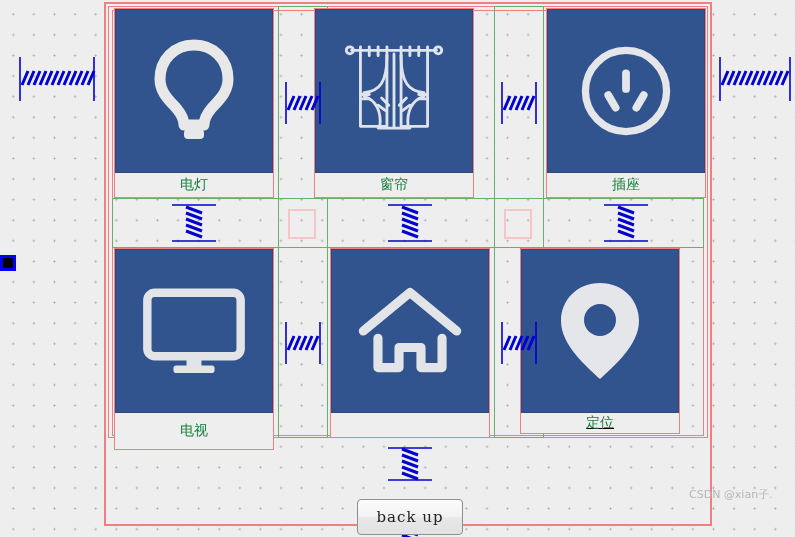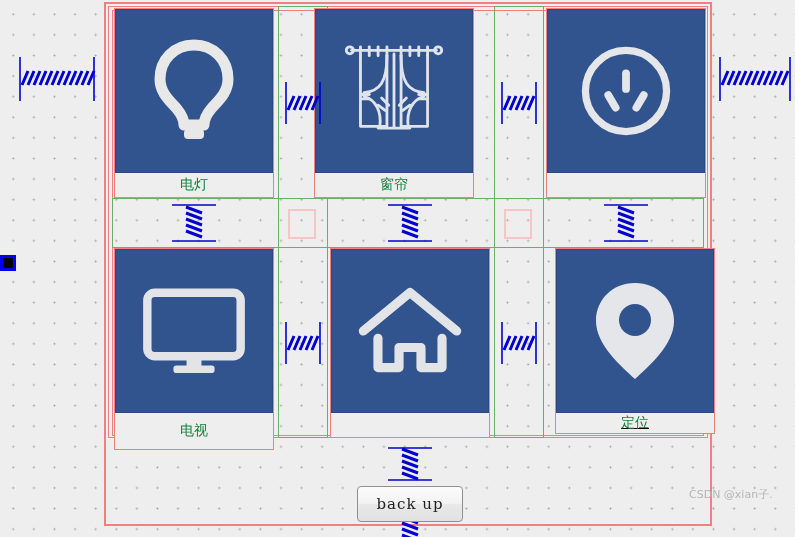--- a/index.html
+++ b/index.html
@@ -180,20 +180,21 @@
     <div class="tile-img" style="height:164px;">
       <svg width="104" height="104" viewBox="0 0 100 100" aria-hidden="true">
         <circle cx="50" cy="50" r="39" fill="none" stroke="#e4e6ea" stroke-width="7"></circle>
         <g stroke="#e4e6ea" stroke-width="7.5" stroke-linecap="round">
           <line x1="50" y1="33" x2="50" y2="48"></line>
           <line x1="33" y1="54" x2="40" y2="66"></line>
           <line x1="67" y1="54" x2="60" y2="66"></line>
         </g>
       </svg>
     </div>
+    <div class="tile-label">插座</div>
   </div>
 
   <div class="tile" style="left:114px; top:248px; width:160px; height:202px;">
     <div class="tile-img" style="height:164px;">
       <svg width="112" height="92" viewBox="0 0 120 98" aria-hidden="true">
         <rect x="10" y="8" width="100" height="68" rx="8" ry="8" fill="none" stroke="#e2e4e8" stroke-width="9"></rect>
         <rect x="52" y="76" width="16" height="12" fill="#e2e4e8"></rect>
         <rect x="38" y="86" width="44" height="8" rx="3" fill="#e2e4e8"></rect>
       </svg>
     </div>
@@ -204,21 +205,21 @@
     <div class="tile-img" style="height:164px;">
       <svg width="108" height="96" viewBox="0 0 118 104" aria-hidden="true">
         <g fill="none" stroke="#e2e4e8" stroke-width="10" stroke-linecap="round" stroke-linejoin="round">
           <path d="M8 52 L59 10 L110 52"></path>
           <path d="M24 60 L24 92 L47 92 L47 70 L71 70 L71 92 L94 92 L94 60"></path>
         </g>
       </svg>
     </div>
   </div>
 
-  <div class="tile" style="left:555px; top:248px; width:160px; height:186px;text-decoration:underline;">
+  <div class="tile" style="left:520px; top:248px; width:160px; height:186px;text-decoration:underline;">
     <div class="tile-img" style="height:164px;">
       <svg width="86" height="104" viewBox="0 0 86 104" aria-hidden="true">
         <path d="M43 4 C20 4 4 21 4 42 C4 66 30 88 43 100 C56 88 82 66 82 42 C82 21 66 4 43 4 Z" fill="#e4e6ea"></path>
         <circle cx="43" cy="41" r="16" fill="#31548f"></circle>
       </svg>
     </div>
     <div class="tile-label">定位</div>
   </div>
 
   <div class="spring" style="left:18px; top:55px;">
@@ -319,19 +320,19 @@
 
   <div class="spring" style="left:386px; top:514px;">
     <svg width="48" height="30" viewBox="0 0 48 30">
       <g stroke="#0000d0" stroke-width="1.6" fill="none">
         <line x1="2" y1="2" x2="46" y2="2"></line>
         <path d="M16 3 L32 9 M16 9 L32 15 M16 15 L32 21 M16 21 L32 27" stroke-width="3"></path>
       </g>
     </svg>
   </div>
 
-  <div class="btn" style="left:357px; top:486px; width:106px; height:36px;text-align:center;">back  up</div>
+  <div class="btn" style="left:357px; top:499px; width:106px; height:36px;text-align:center;">back  up</div>
 
   <div class="handle" style="left:0px; top:255px; width:16px; height:16px;"></div>
 
   <div class="watermark" style="left:689px; top:487px;">CSDN @xian子.</div>
 
 </div>
 
 </body></html>

